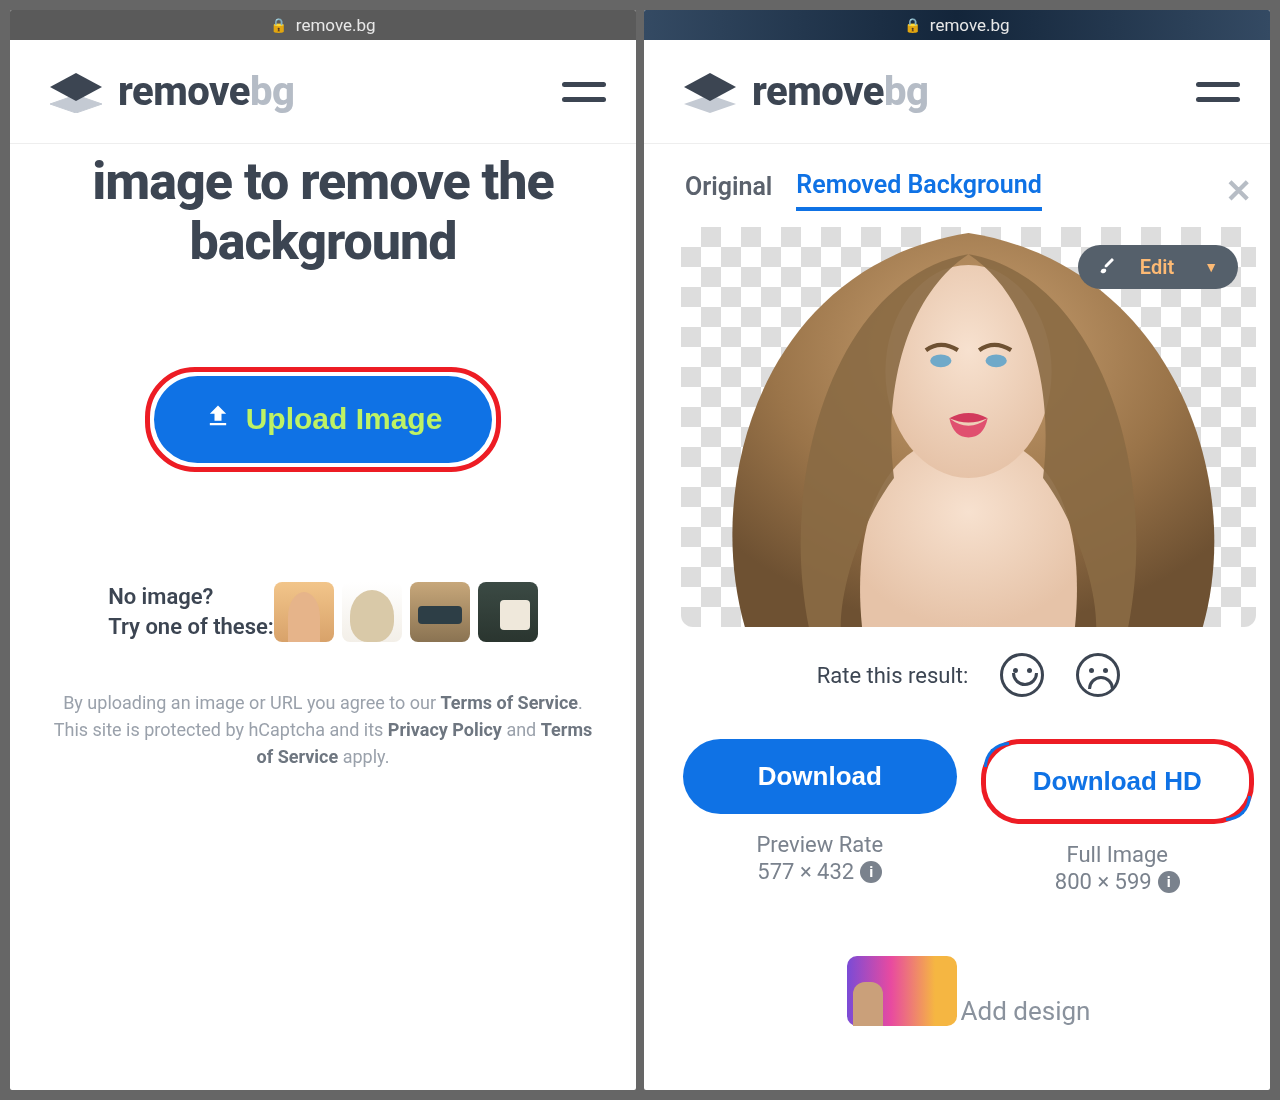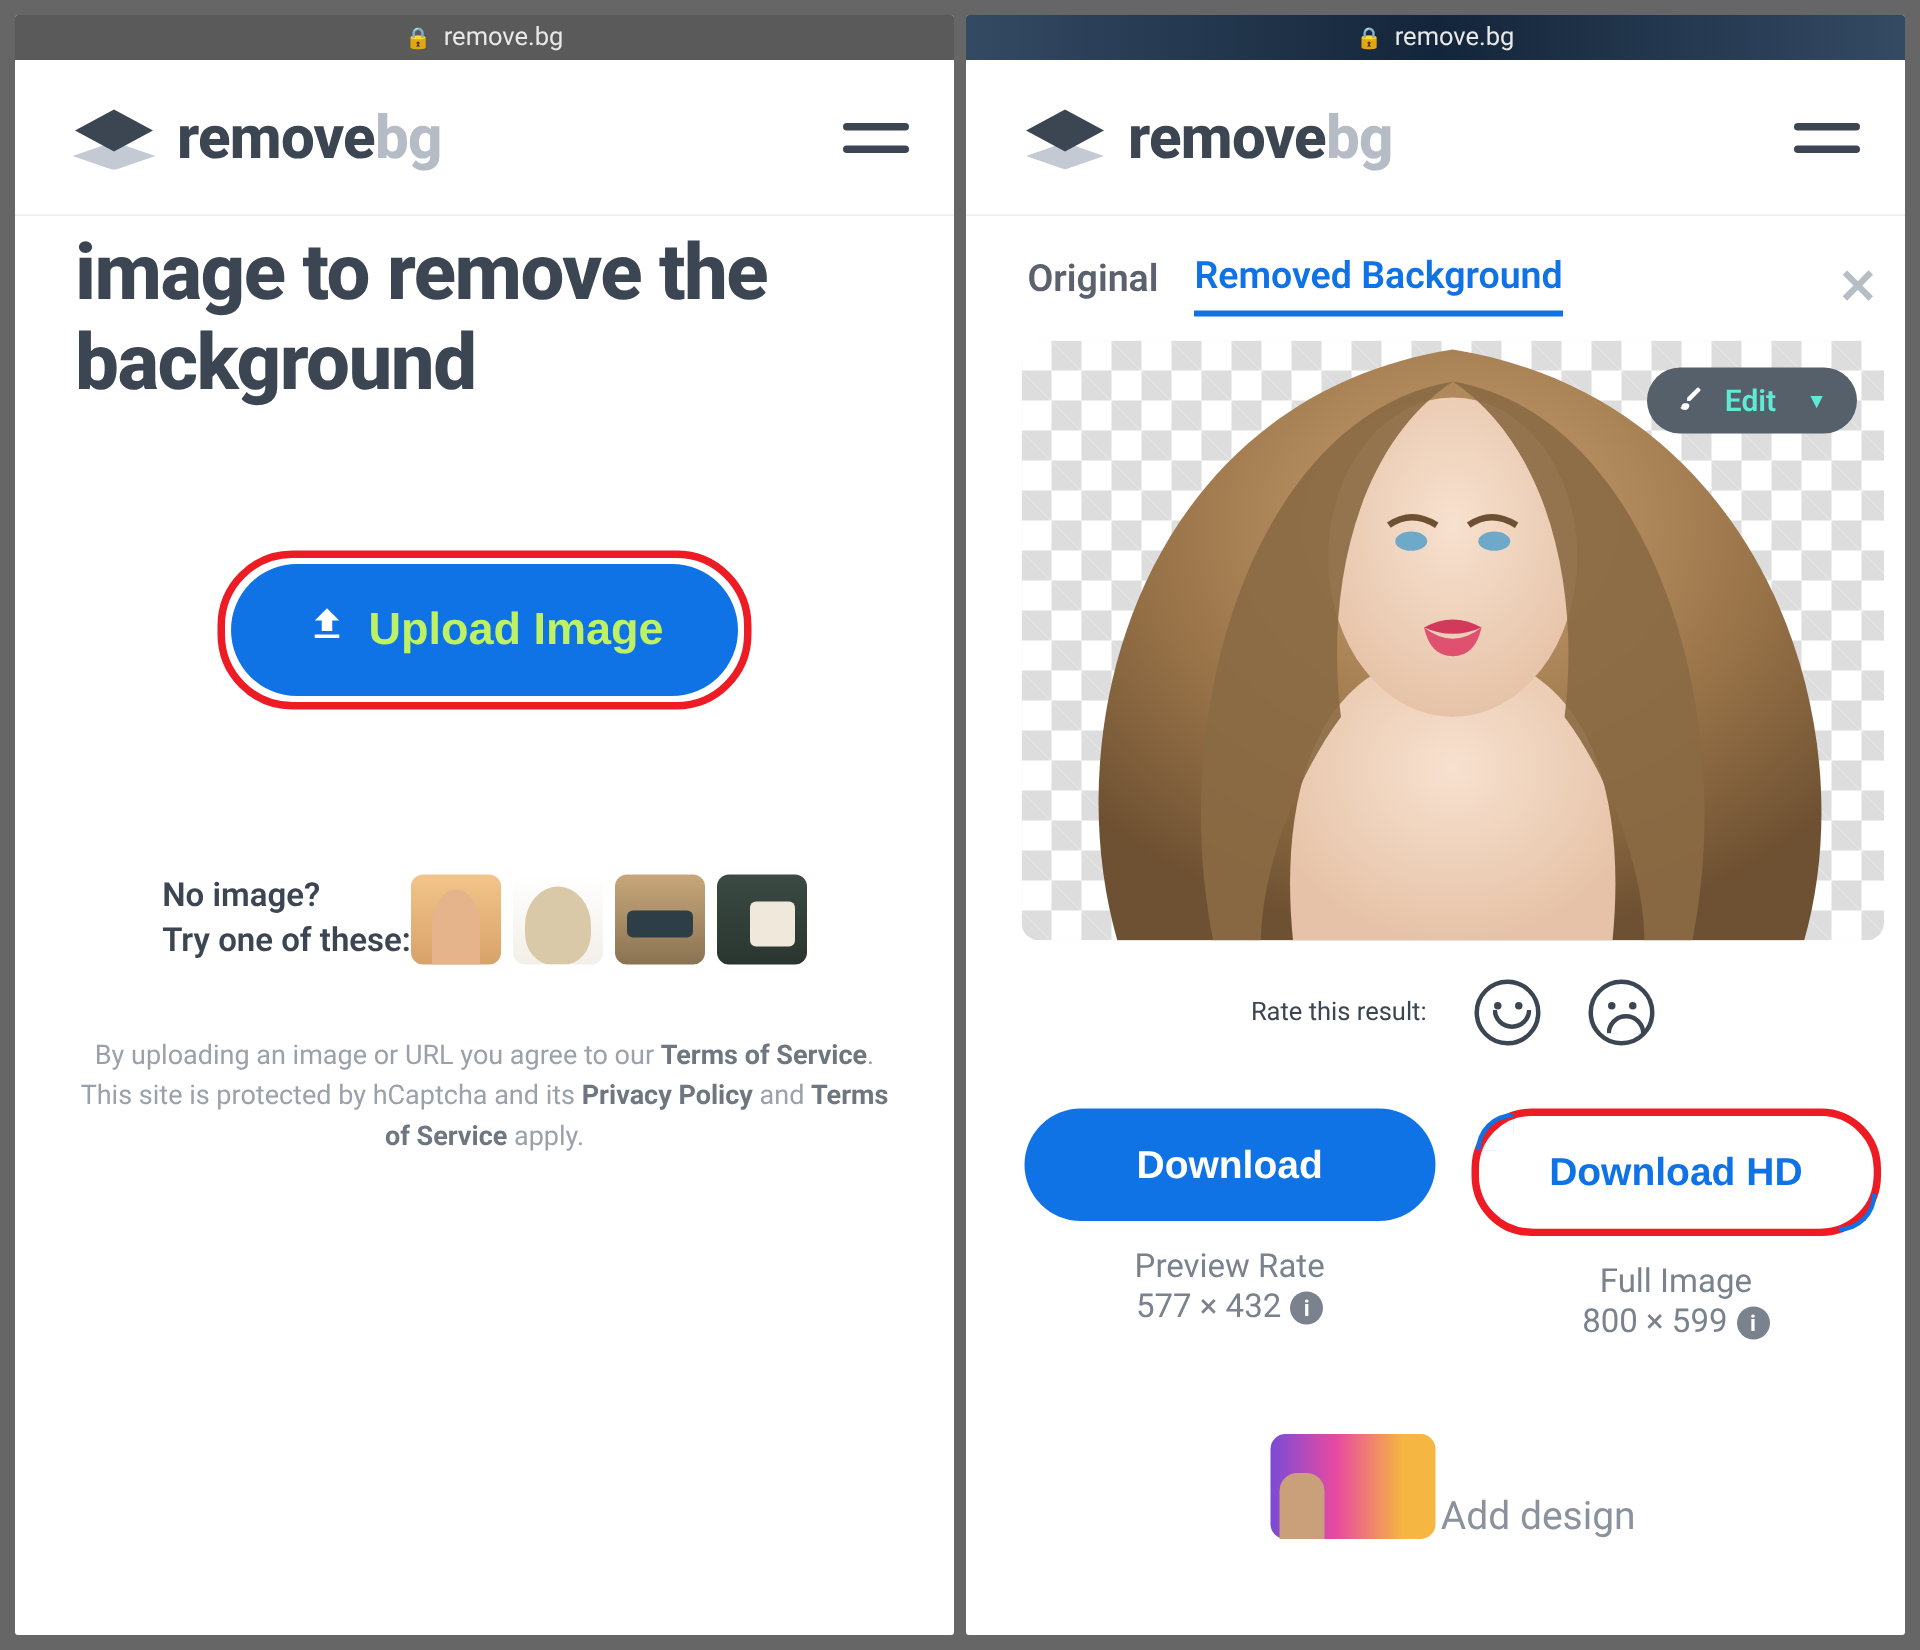--- a/index.html
+++ b/index.html
@@ -48,21 +48,21 @@
   .logo-text { font-size: 40px; font-weight: 800; color: #3c4552; letter-spacing: -0.5px; }
   .logo-text .bg { color: #b5bcc6; text-align: right; }
   .hamburger { width: 44px; height: 30px; display: flex; flex-direction: column; justify-content: center; gap: 10px; cursor: pointer; }
   .hamburger span { display: block; height: 5px; background: #3c4552; border-radius: 3px; }
   
   .left-content { flex: 1; display: flex; flex-direction: column; align-items: center; }
   .hero-text {
     font-size: 52px;
     font-weight: 800;
     color: #3c4552;
-    text-align: left;
+    text-align: center;
     line-height: 1.15;
     padding: 8px 40px 0;
     letter-spacing: -1px;
   }
   .upload-wrap { margin-top: 95px; }
   .upload-btn {
     background: #0f72e5;
     color: #bef264;
     font-size: 30px;
     font-weight: 700;
@@ -126,30 +126,30 @@
   .portrait {
     position:absolute;
     inset:0;
     display:flex;
     align-items:flex-end;
     justify-content:center;
   }
   .portrait svg { width: 100%; height: 100%; }
   .edit-pill {
     position:absolute; top:18px; right:18px;
-    background:#55606b; color:#5eead4;
+    background:#55606b; color:#fdba74;
     border-radius: 999px;
     padding: 10px 20px;
     font-size: 20px; font-weight:600;
-    display:flex; align-items:center; gap:14px;
+    display:flex; align-items:center; gap:24px;
     cursor:pointer;
   }
   .edit-pill .chev { font-size:14px; margin-left:6px; }
   .rate-row { display:flex; align-items:center; justify-content:center; gap:32px; margin-top:26px; }
-  .rate-text { font-size:17px; color:#3c4552; }
+  .rate-text { font-size:22px; color:#3c4552; }
   .face-btn { width:44px; height:44px; border:3px solid #3c4552; border-radius:50%; background:none; cursor:pointer; position:relative; }
   .face-btn::before, .face-btn::after { content:""; position:absolute; background:#3c4552; }
   .face-btn::before { width:5px; height:5px; border-radius:50%; top:12px; left:10px; box-shadow: 14px 0 0 #3c4552; }
   .face-btn.happy::after { width:20px; height:10px; border:3px solid #3c4552; border-top:none; border-radius:0 0 20px 20px; bottom:8px; left:9px; background:none;}
   .face-btn.sad::after { width:20px; height:10px; border:3px solid #3c4552; border-bottom:none; border-radius:20px 20px 0 0; bottom:5px; left:9px; background:none;}
   .dl-row { display:flex; gap:24px; margin-top:42px; padding: 0 2px; }
   .dl-col { flex:1; display:flex; flex-direction:column; align-items:center; }
   .dl-btn {
     width:100%;
     font-size:26px;

